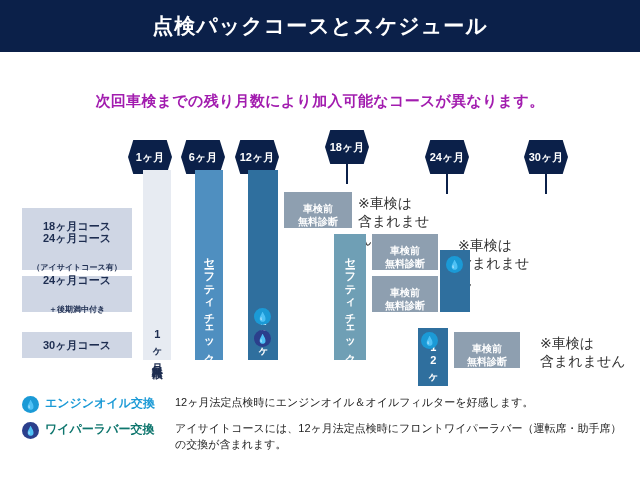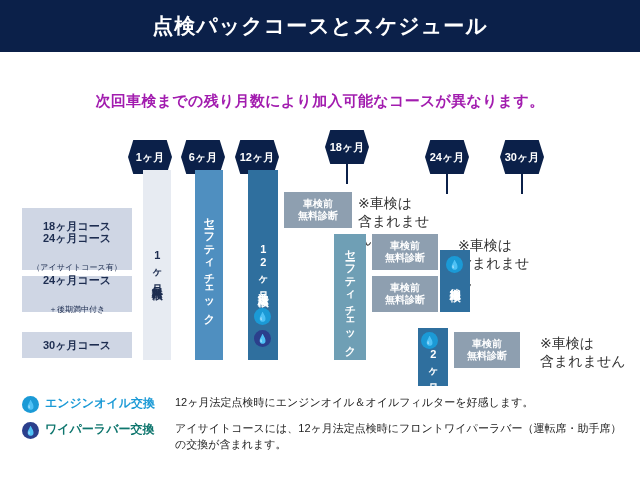--- a/index.html
+++ b/index.html
@@ -43,25 +43,25 @@
   .pin .stem{
     position:absolute;left:21px;top:34px;width:2px;height:20px;background:#0b2049;
   }
   
   .rowlabel{
     position:absolute;left:22px;width:110px;
     background:#cfd6e4;color:#1d2d50;
     display:flex;flex-direction:column;align-items:center;justify-content:center;
     font-size:11px;font-weight:bold;
   }
-  .rowlabel .sub{font-size:8px;font-weight:normal;margin-top:16px;}
+  .rowlabel .sub{font-size:8px;font-weight:bold;margin-top:16px;}
   
   .bar{
     position:absolute;
-    display:flex;align-items:center;justify-content:center;
+    display:flex;align-items:flex-end;justify-content:center;
     text-align:center;
     color:#ffffff;
   }
   .v-text{
     writing-mode:vertical-rl;
     text-orientation:upright;
     font-size:11px;font-weight:bold;line-height:1.15;letter-spacing:1px;
   }
   .h-text{
     font-size:10px;font-weight:bold;line-height:1.25;
@@ -131,21 +131,21 @@
         <span>18ヶ月</span>
       </div>
     <div class="stem"></div>
   </div>
   <div class="pin" style="left:425px;top:10px;">
     <div class="hex">
         <span>24ヶ月</span>
       </div>
     <div class="stem"></div>
   </div>
-  <div class="pin" style="left:500px;top:10px;">
+  <div class="pin" style="left:524px;top:10px;">
     <div class="hex">
         <span>30ヶ月</span>
       </div>
     <div class="stem"></div>
   </div>
 
   <div class="rowlabel" style="top:62px;height:36px;margin-top:16px;">
     <span>18ヶ月コース</span>
   </div>
   <div class="rowlabel" style="top:104px;height:36px;">

